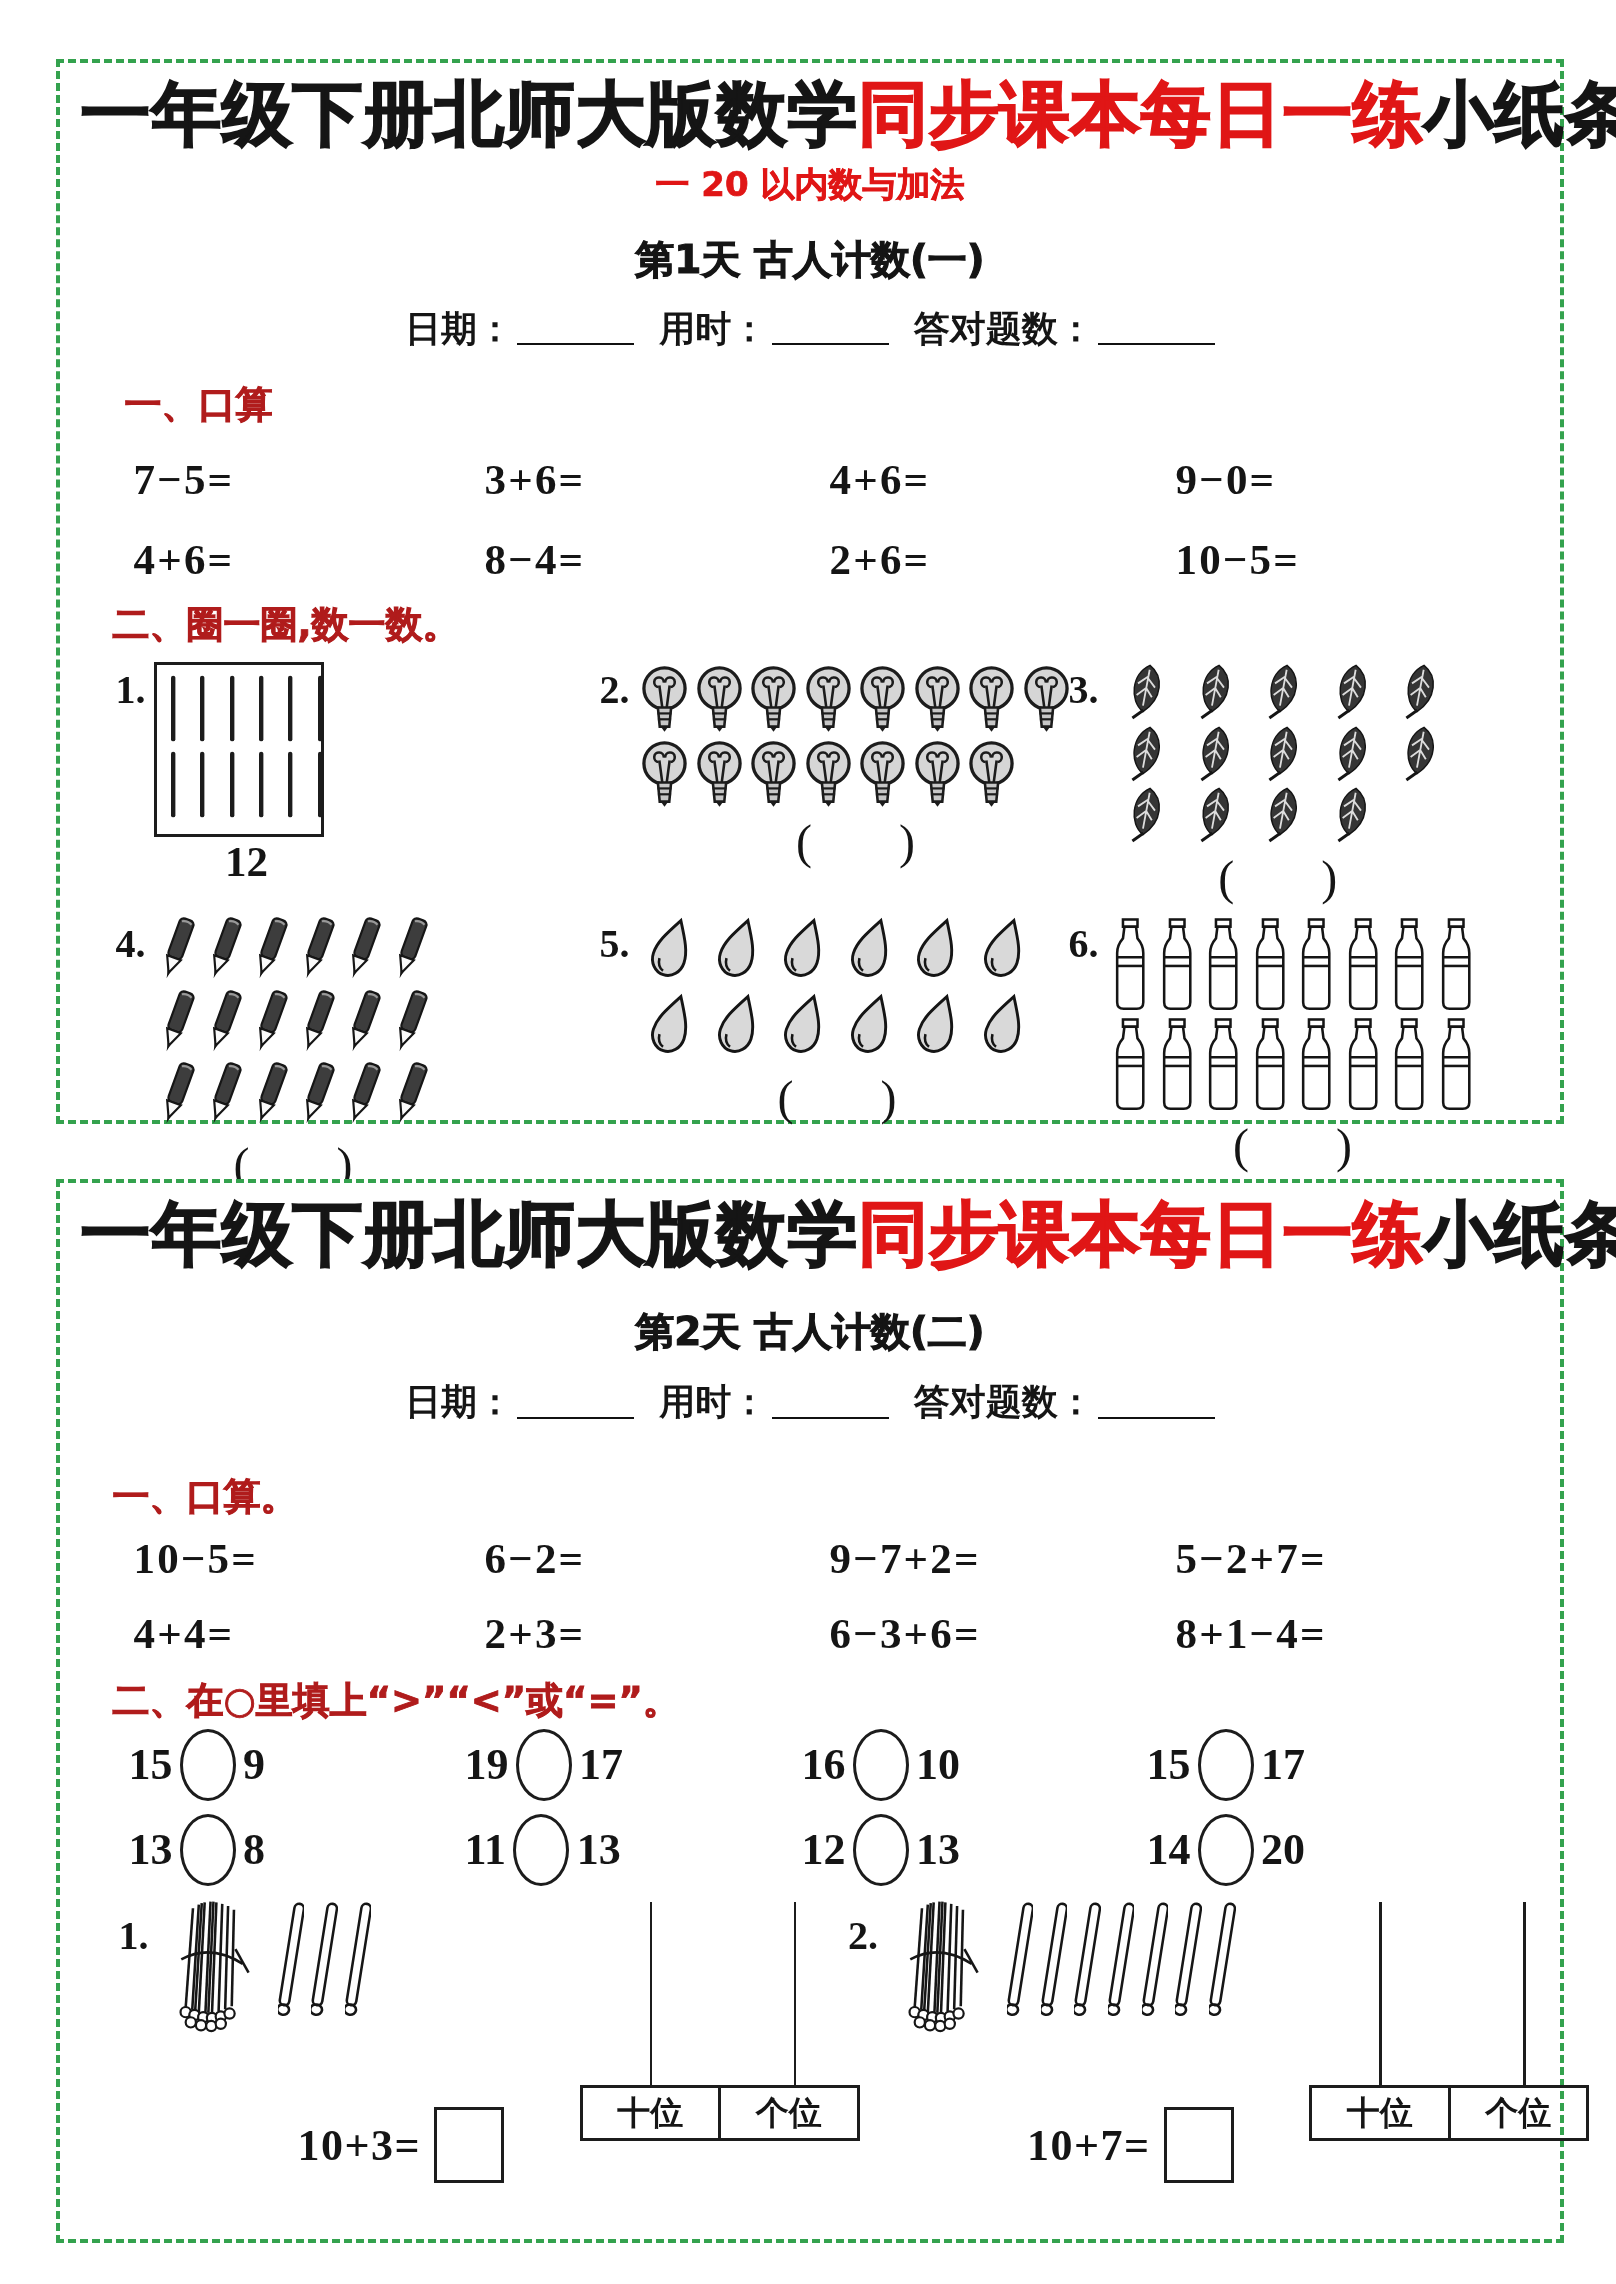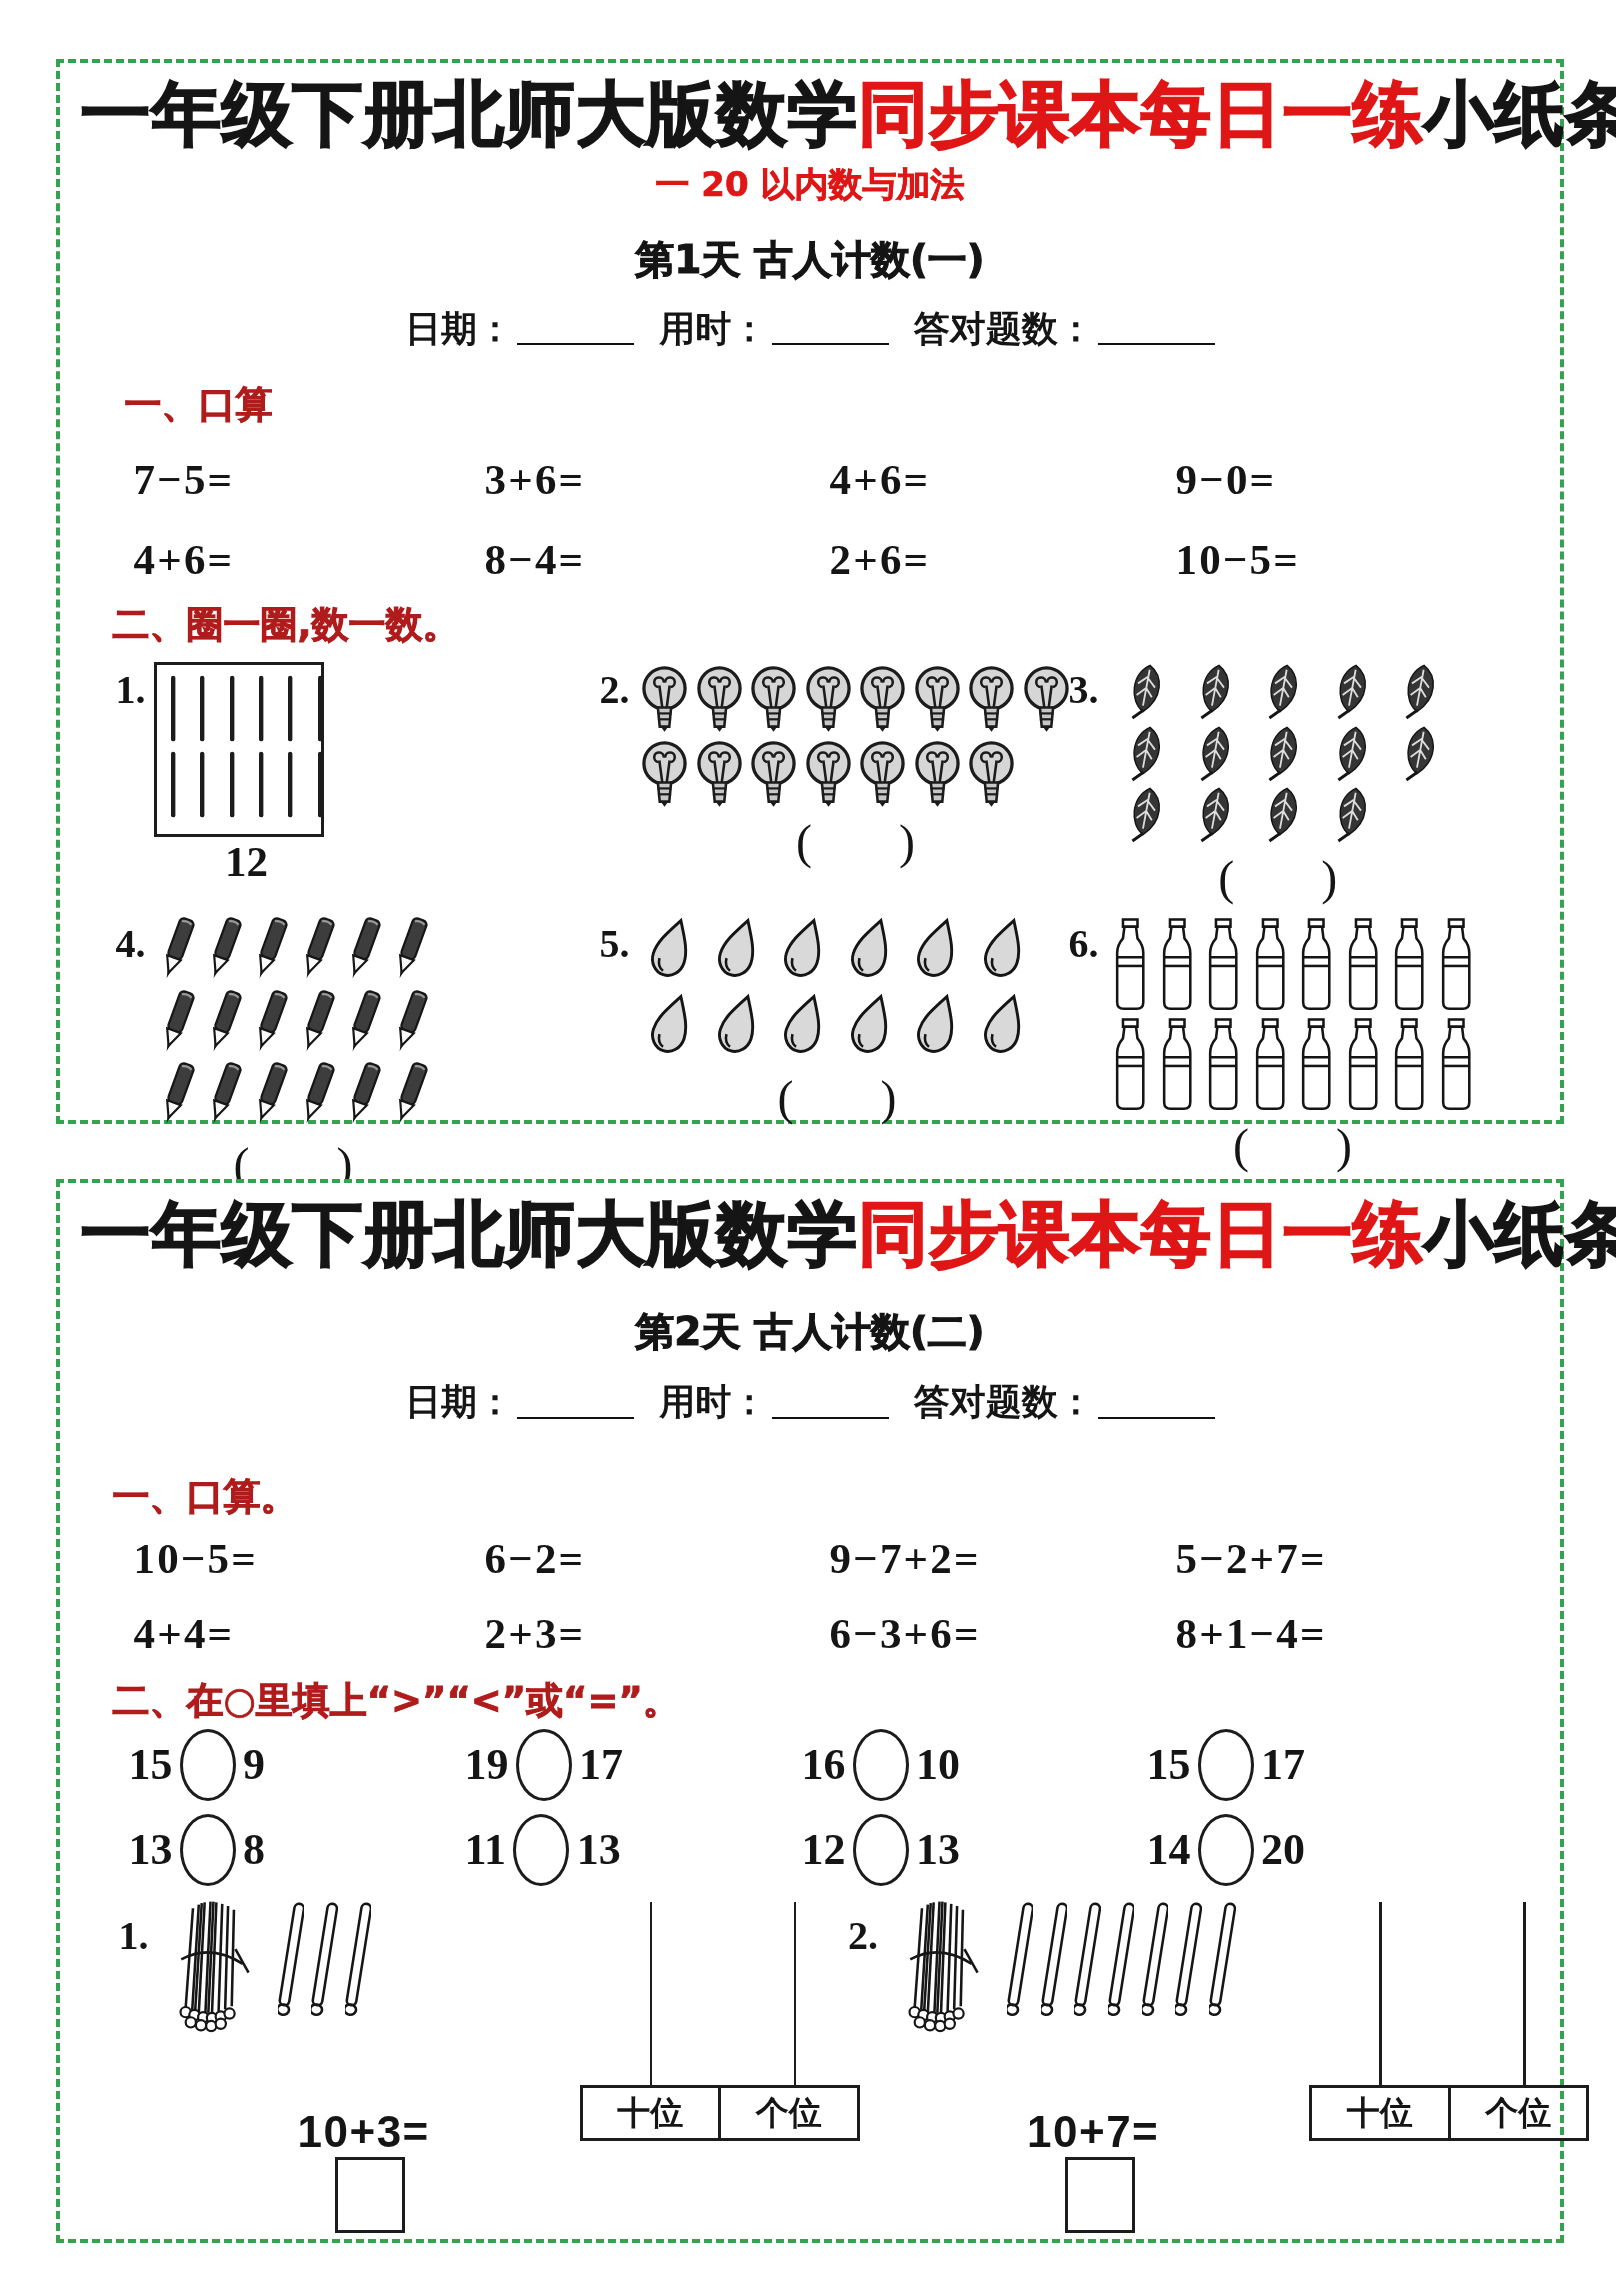--- a/index.html
+++ b/index.html
@@ -122,23 +122,22 @@
     position:absolute;top:183px;left:0;width:280px;height:56px;
     display:flex;border:3.7px solid #1c1c1c;
   }
   .pv-cell{
     flex:1;display:flex;align-items:center;justify-content:center;
     font-size:33px;font-weight:800;border-right:3.7px solid #1c1c1c;
   }
   .pv-cell.last{border-right:none;}
   .equation-row{
     position:absolute;left:217px;top:217px;display:flex;align-items:center;
-    font-family:Liberation Sans, sans-serif;font-size:44px;font-weight:700;
+    font-family:Liberation Serif, serif;font-size:44px;font-weight:700;
     letter-spacing:1.5px;
-    flex-direction:column;
   }
   .answer-box{
     width:70px;height:76px;border:3.7px solid #1c1c1c;margin-left:13.2px;
     background:#fff;
   }
 </style>
 </head>
 <body>
 
 <section class="sheet" id="sheet1">

